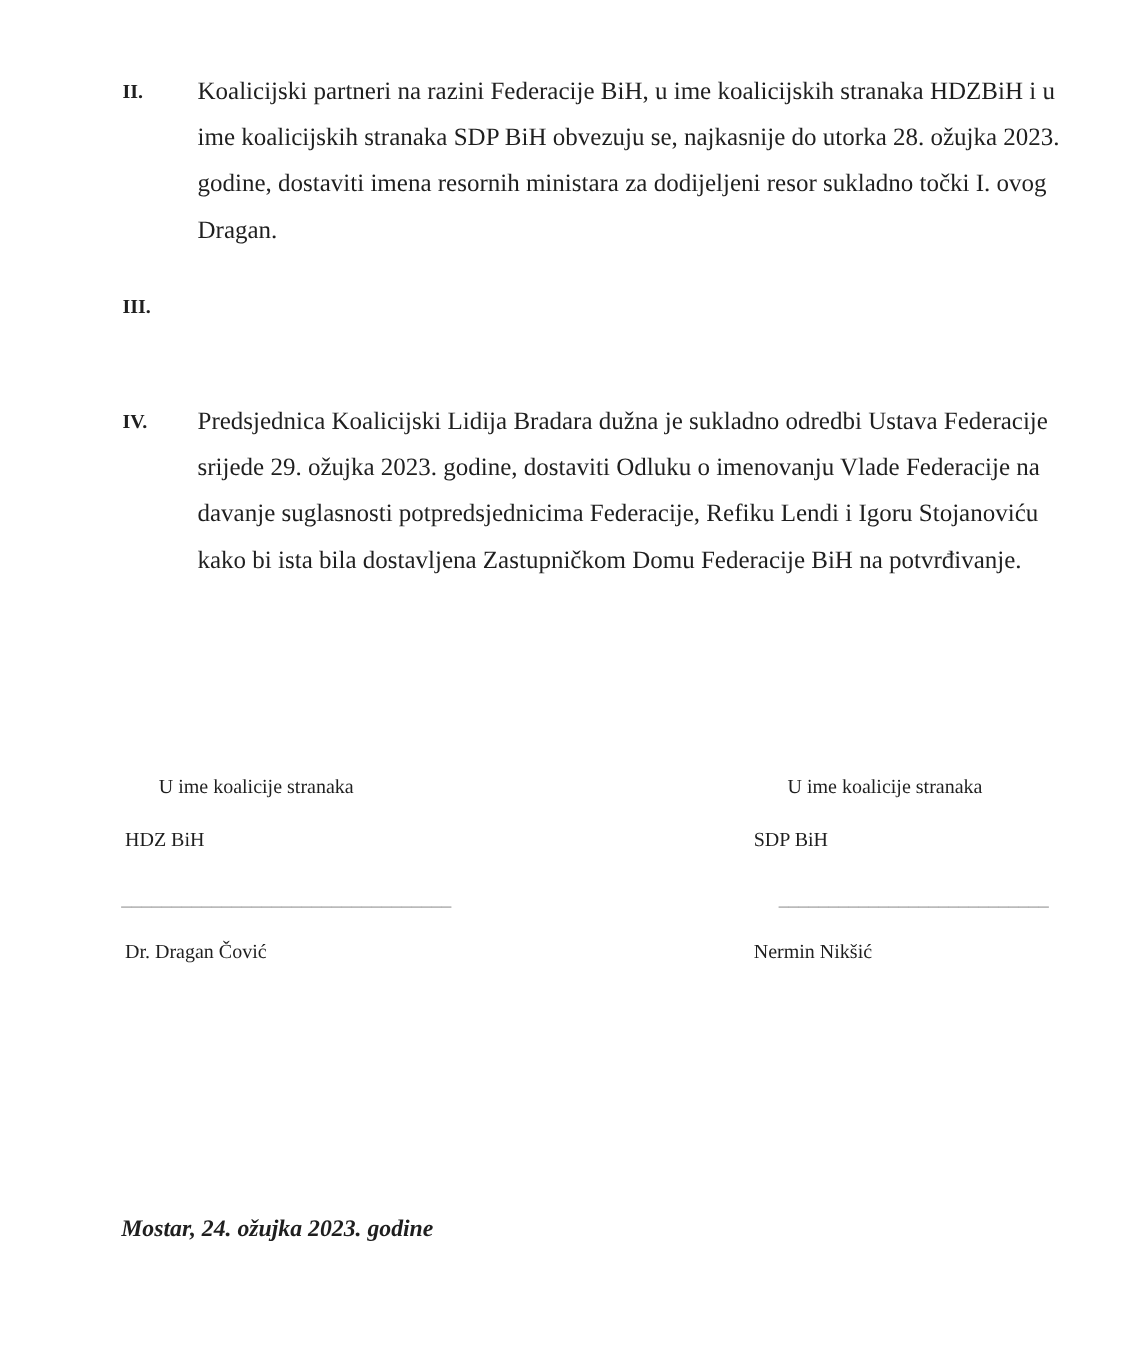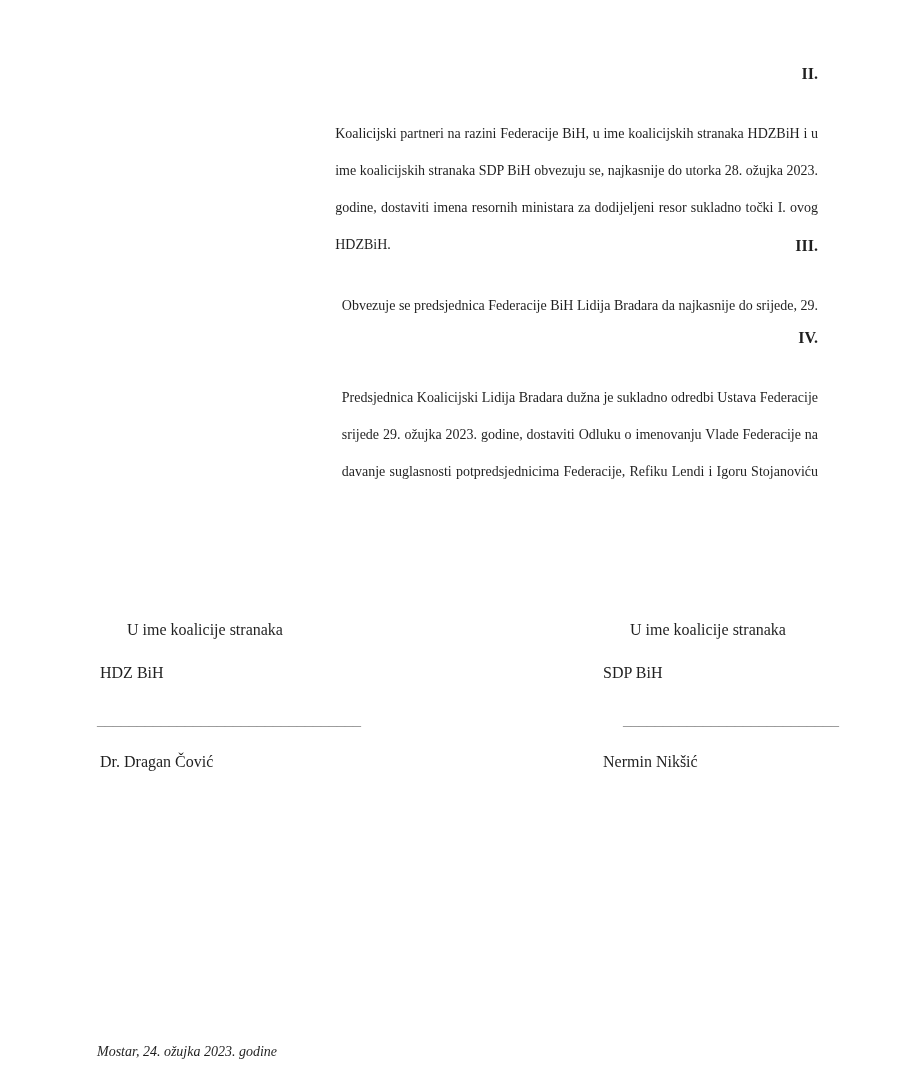--- a/index.html
+++ b/index.html
@@ -15,35 +15,34 @@
     font-family: "Liberation Serif", "DejaVu Serif", serif;
     color: #1f1f1f;
     overflow: hidden;
   }
   
   .para {
     position: absolute;
     left: 98px;
     width: 720px;
     display: flex;
-    align-items: flex-end;
-    flex-direction: column;
+    align-items: flex-start;
   }
   .para-numeral {
     flex: 0 0 60px;
     font-weight: bold;
     font-size: 16px;
     line-height: 37px;
   }
   .para-lines {
     flex: 1 1 auto;
     min-width: 0;
   }
   .line {
-    font-size: 14px;
+    font-size: 20px;
     line-height: 37px;
     white-space: nowrap;
     text-align: justify;
     text-align-last: justify;
     text-justify: inter-word;
   }
   .line.last {
     text-align-last: left;
   }
   #para-2 { top: 55px; }
@@ -71,54 +70,55 @@
     white-space: nowrap;
     text-align: right;
   }
   .sig-line.col-left  { left: 97px; }
   .sig-line.col-right { left: 595px; margin-left: 28px; }
 
   
   .dateline {
     position: absolute;
     left: 97px;
-    top: 1042px;
-    font-size: 14px;
+    top: 974px;
+    font-size: 19px;
     font-style: italic;
     line-height: 20px;
+    font-weight: bold;
   }
 </style>
 </head>
 <body>
 
 <div class="page">
 
   <div class="para" id="para-2">
     <div class="para-numeral">II.</div>
     <div class="para-lines">
       <div class="line">Koalicijski partneri na razini Federacije BiH, u ime koalicijskih stranaka HDZBiH i u</div>
       <div class="line">ime koalicijskih stranaka SDP BiH obvezuju se, najkasnije do utorka 28. ožujka 2023.</div>
       <div class="line">godine, dostaviti imena resornih ministara za dodijeljeni resor sukladno točki I. ovog</div>
-      <div class="line last">HDZBiH.</div>
+      <div class="line last">Dragan.</div>
     </div>
   </div>
 
   <div class="para" id="para-3">
     <div class="para-numeral">III.</div>
     <div class="para-lines">
-      <div class="line">Obvezuje se predsjednica Federacije BiH Lidija Bradara da najkasnije do srijede, 29.</div>
     </div>
   </div>
 
   <div class="para" id="para-4">
     <div class="para-numeral">IV.</div>
     <div class="para-lines">
       <div class="line">Predsjednica Koalicijski Lidija Bradara dužna je sukladno odredbi Ustava Federacije</div>
       <div class="line">srijede 29. ožujka 2023. godine, dostaviti Odluku o imenovanju Vlade Federacije na</div>
       <div class="line">davanje suglasnosti potpredsjednicima Federacije, Refiku Lendi i Igoru Stojanoviću</div>
+      <div class="line last">kako bi ista bila dostavljena Zastupničkom Domu Federacije BiH na potvrđivanje.</div>
     </div>
   </div>
 
   <div class="sig-text col-left row-onbehalf">U ime koalicije stranaka</div>
   <div class="sig-text col-left row-party">HDZ BiH</div>
   <div class="sig-line col-left">_________________________________</div>
   <div class="sig-text col-left row-name">Dr. Dragan Čović</div>
 
   <div class="sig-text col-right row-onbehalf">U ime koalicije stranaka</div>
   <div class="sig-text col-right row-party">SDP BiH</div>

